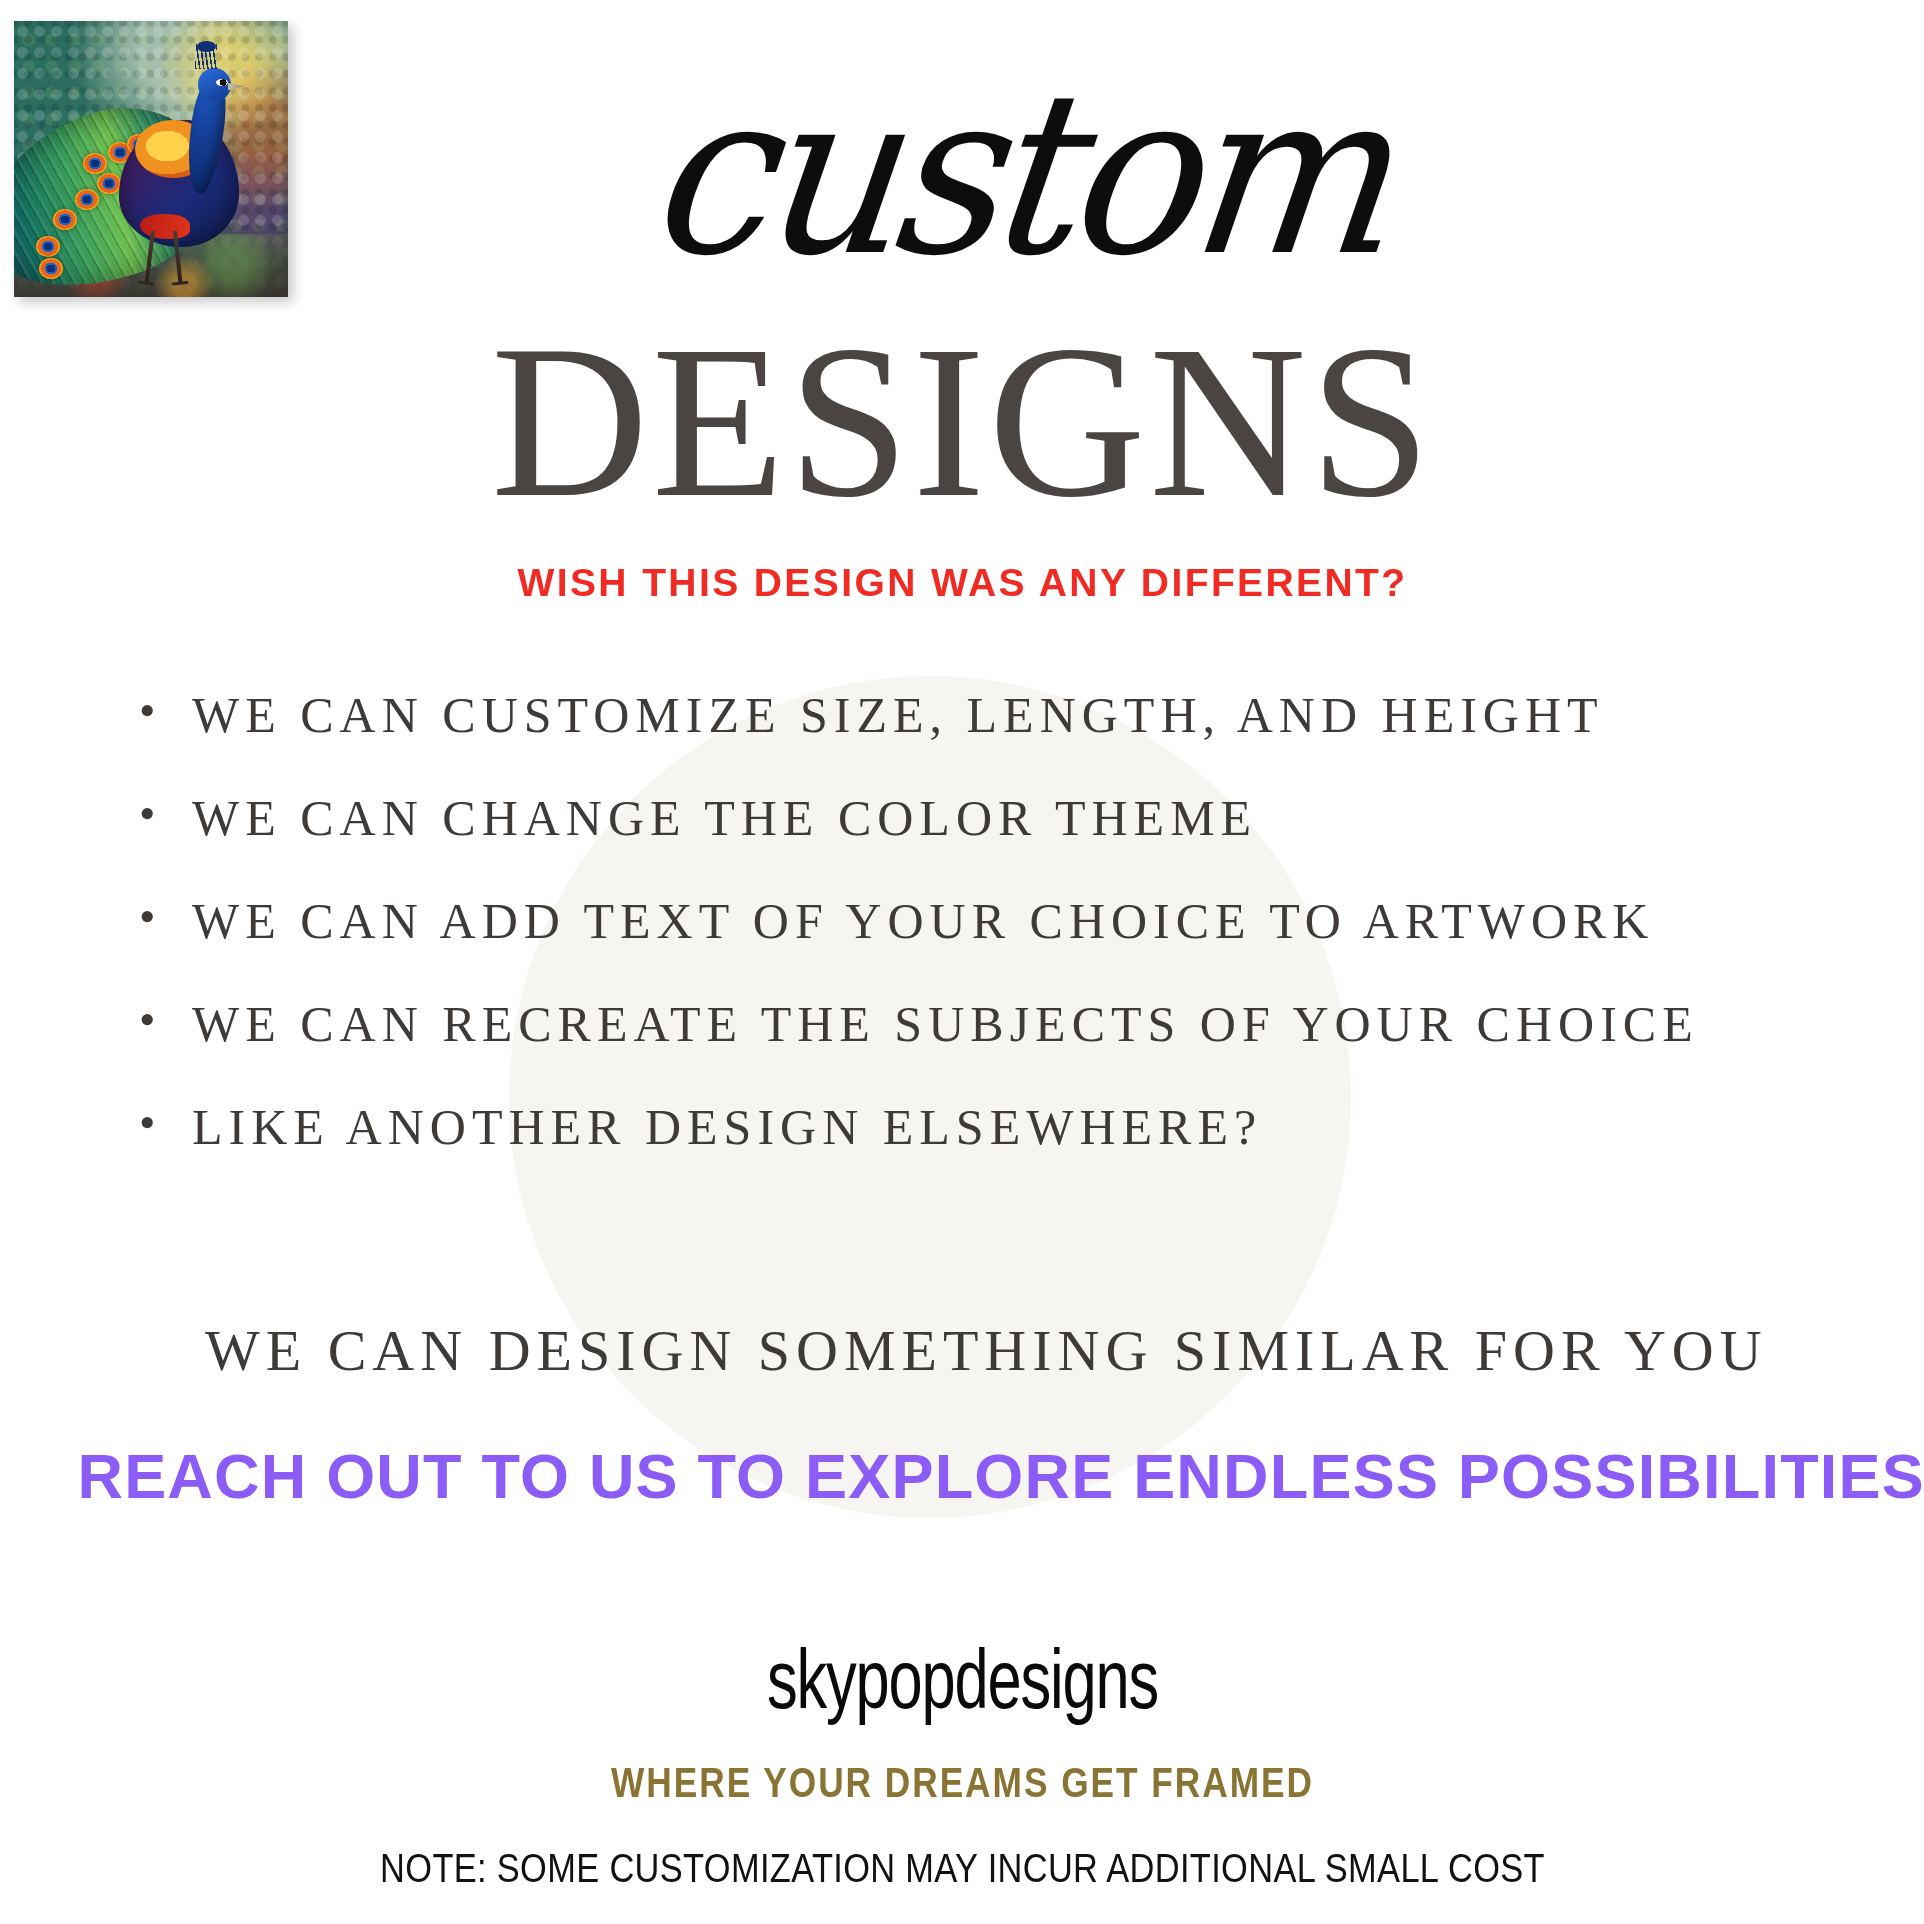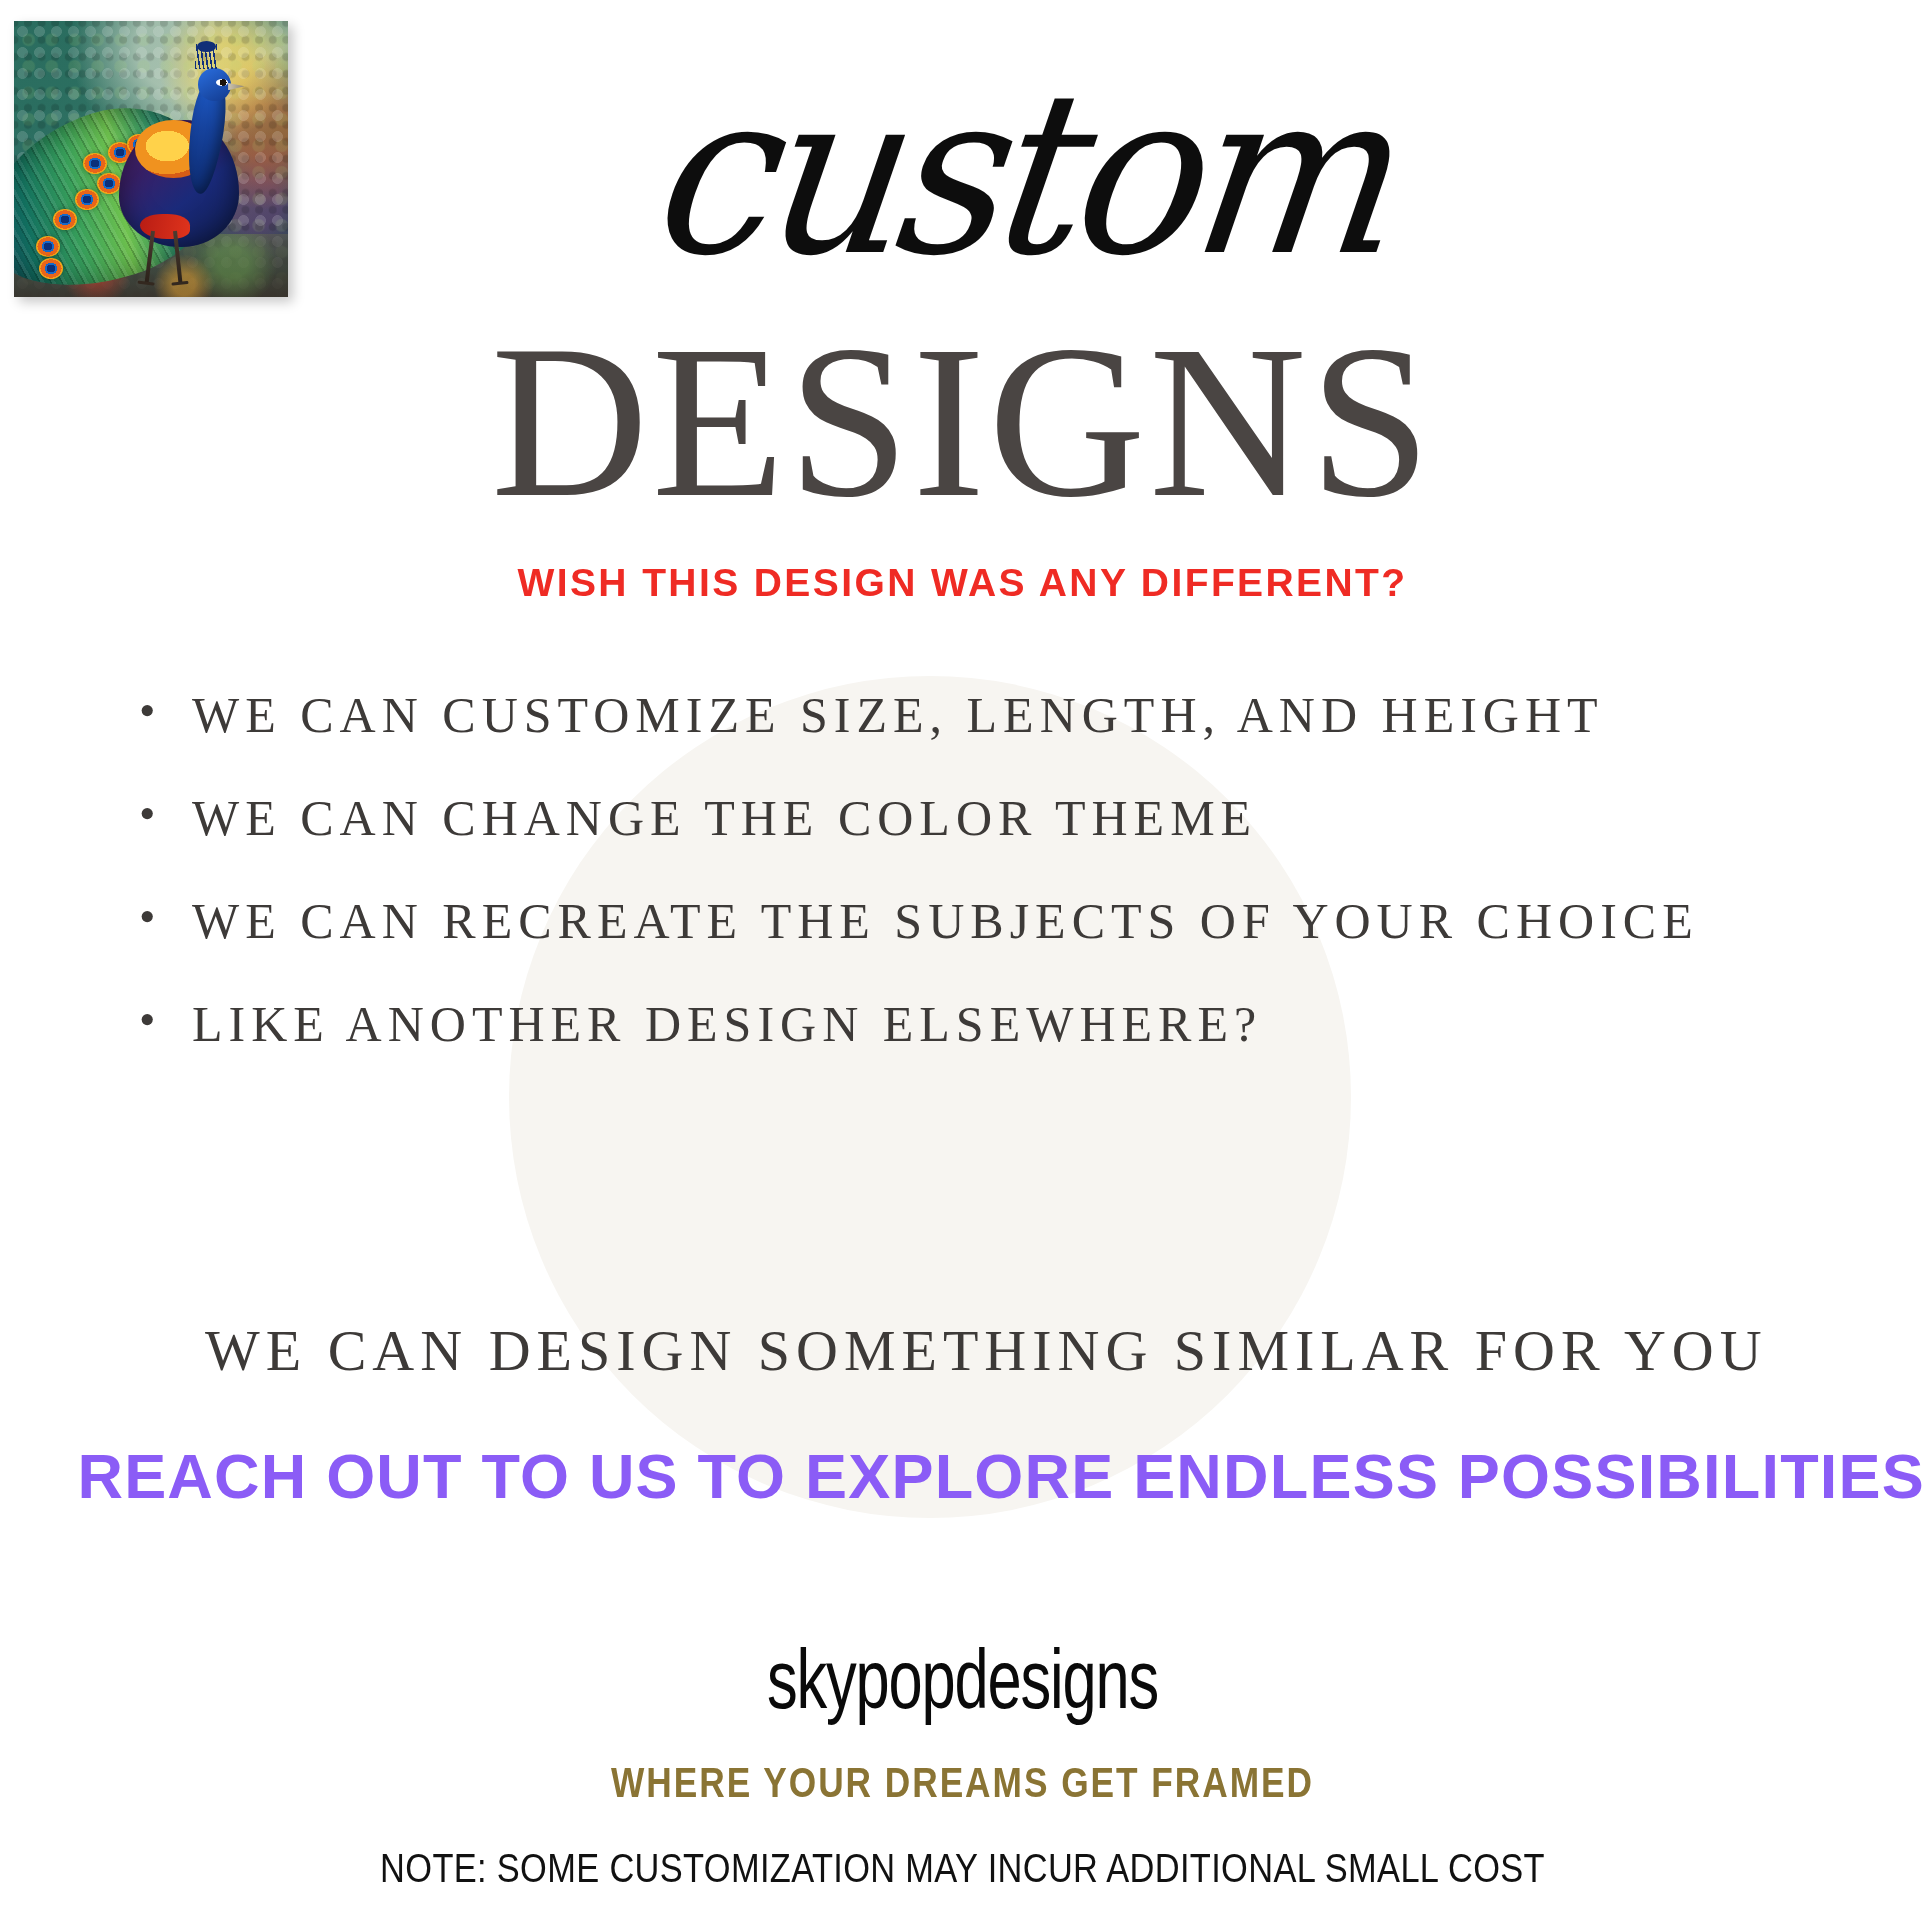--- a/index.html
+++ b/index.html
@@ -369,20 +369,21 @@
 
   <div class="custom-script">custom</div>
 
   <div class="designs-title">DESIGNS</div>
 
   <div class="subtitle-red">WISH  THIS  DESIGN  WAS ANY DIFFERENT?</div>
 
   <ul class="bullet-list">
     <li>WE CAN CUSTOMIZE SIZE, LENGTH, AND HEIGHT</li>
     <li>WE CAN CHANGE THE COLOR THEME</li>
+    <li>WE CAN ADD TEXT OF YOUR CHOICE TO ARTWORK</li>
     <li>WE CAN RECREATE THE SUBJECTS OF YOUR CHOICE</li>
     <li>LIKE ANOTHER DESIGN ELSEWHERE?</li>
   </ul>
 
   <div class="continuation">WE CAN DESIGN SOMETHING SIMILAR FOR YOU</div>
 
   <div class="cta-red">REACH OUT TO US TO EXPLORE ENDLESS POSSIBILITIES</div>
 
   <div class="brand">skypopdesigns</div>
 

